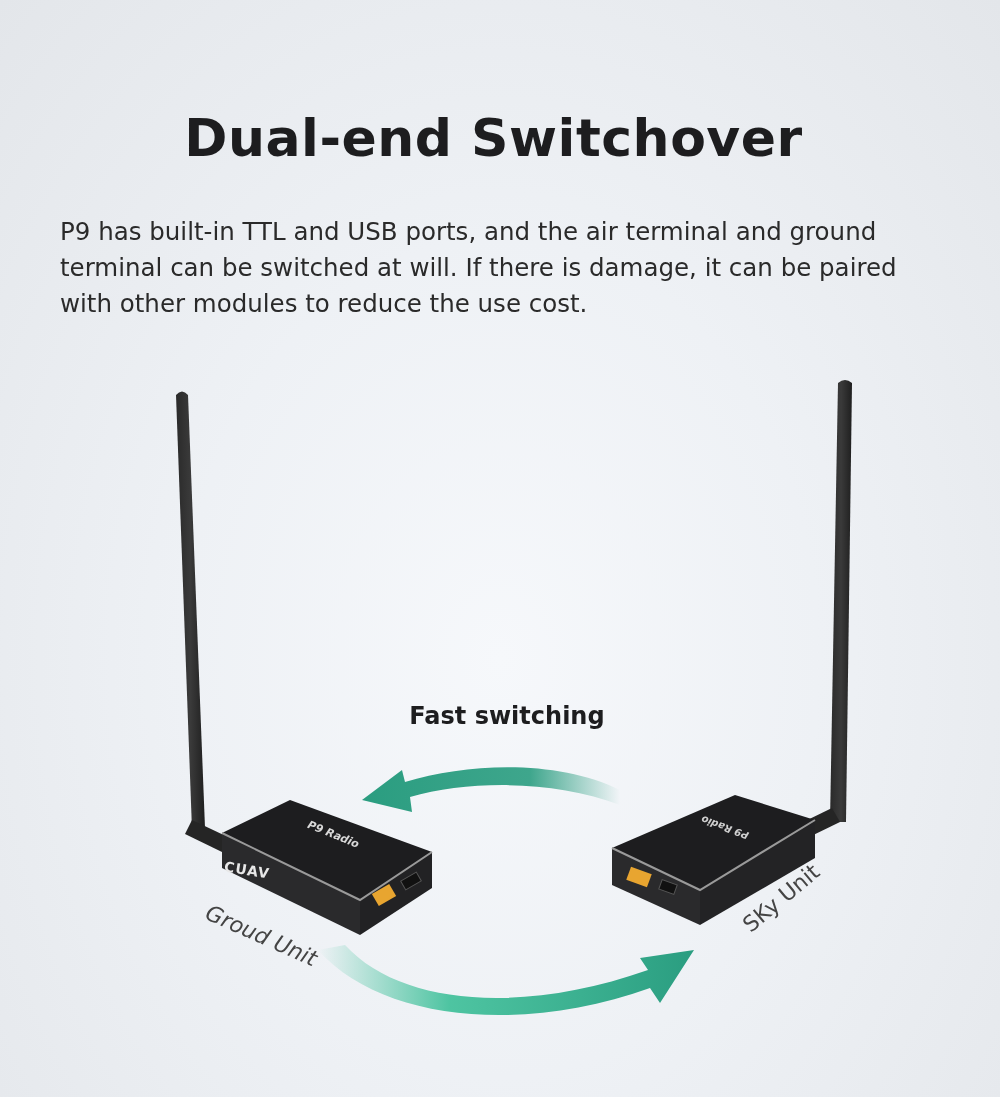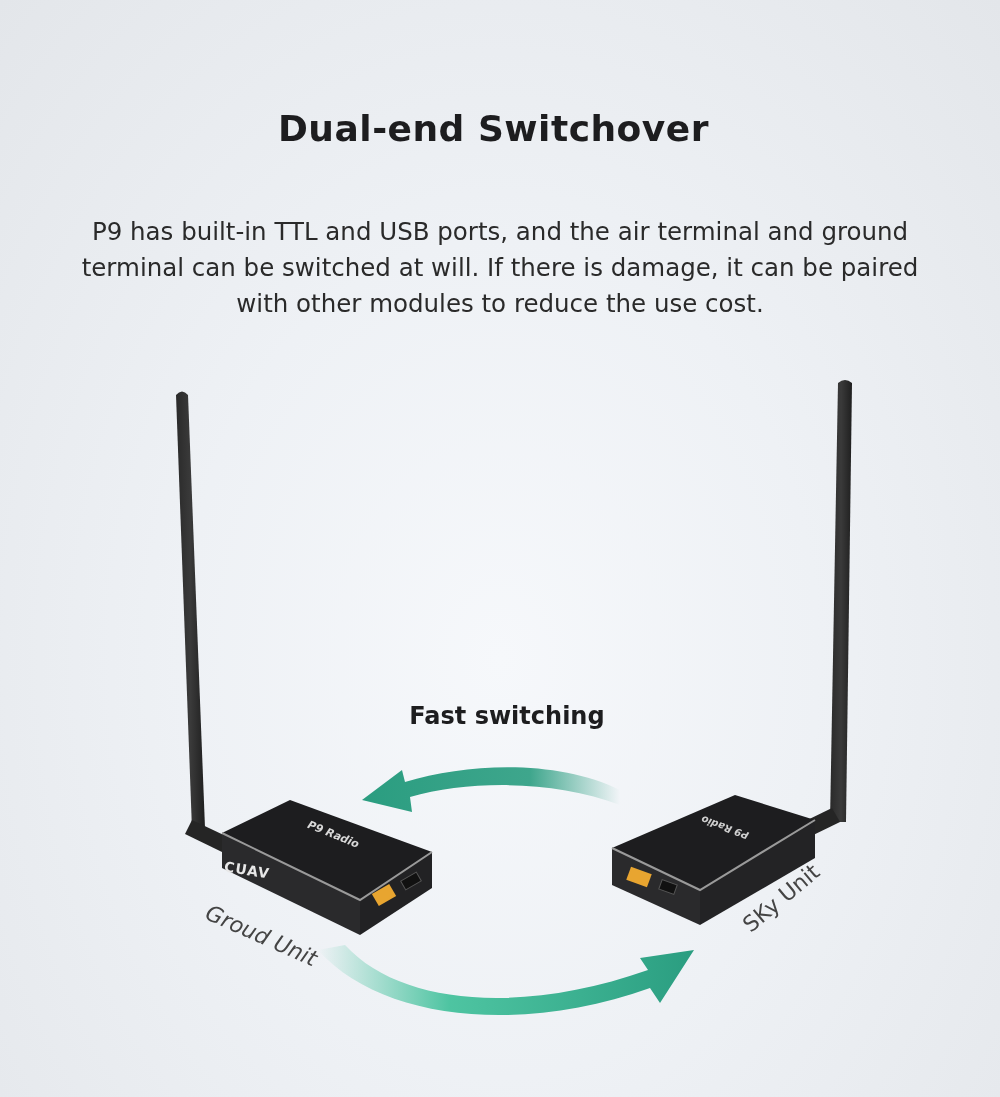--- a/index.html
+++ b/index.html
@@ -1,21 +1,21 @@
 <!DOCTYPE html>
 <html><head>
 <meta charset="utf-8">
 <style>
   html,body{margin:0;padding:0;}
   body{width:1000px;height:1097px;overflow:hidden;position:relative;
     background:radial-gradient(ellipse at 50% 60%, #f6f8fb 0%, #eef1f5 45%, #e3e6ea 100%);
     font-family:"Liberation Sans","DejaVu Sans",sans-serif;color:#1e1e1e;}
   .title{position:absolute;top:108px;left:0;width:987px;text-align:center;
-    font-family:"DejaVu Sans",sans-serif;font-weight:bold;font-size:36px;letter-spacing:0.5px;color:#1d1d1f;}
-  .desc{position:absolute;top:214px;left:60px;width:880px;text-align:center;
+    font-family:"DejaVu Sans",sans-serif;font-weight:bold;font-size:52px;letter-spacing:0.5px;color:#1d1d1f;}
+  .desc{position:absolute;top:214px;left:60px;width:880px;text-align:left;
     font-family:"DejaVu Sans",sans-serif;font-size:24.5px;line-height:36px;color:#2a2a2a;}
   .fast{position:absolute;top:702px;left:0;width:1014px;text-align:center;
     font-family:"DejaVu Sans",sans-serif;font-weight:bold;font-size:24px;color:#1d1d1f;}
   svg.scene{position:absolute;left:0;top:0;}
   .unit-label{position:absolute;font-family:"DejaVu Sans",sans-serif;font-style:italic;font-size:22px;color:#444;}
   .ground-label{left:212px;top:900px;transform:rotate(24deg);transform-origin:left top;}
   .sky-label{left:738px;top:918px;transform:rotate(-40deg);transform-origin:left top;font-style:normal;}
   .brand{position:absolute;left:224px;top:862px;font-family:"DejaVu Sans",sans-serif;font-weight:bold;font-size:14px;color:#e8e8e8;transform:rotate(9deg);letter-spacing:1px;}
   .model{position:absolute;left:306px;top:828px;font-family:"DejaVu Sans",sans-serif;font-weight:bold;font-style:italic;font-size:11px;color:#d8d8d8;transform:rotate(22deg);}
   .model-sky{position:absolute;left:700px;top:822px;font-family:"DejaVu Sans",sans-serif;font-weight:bold;font-style:italic;font-size:10px;color:#cfcfcf;transform:rotate(200deg);}

